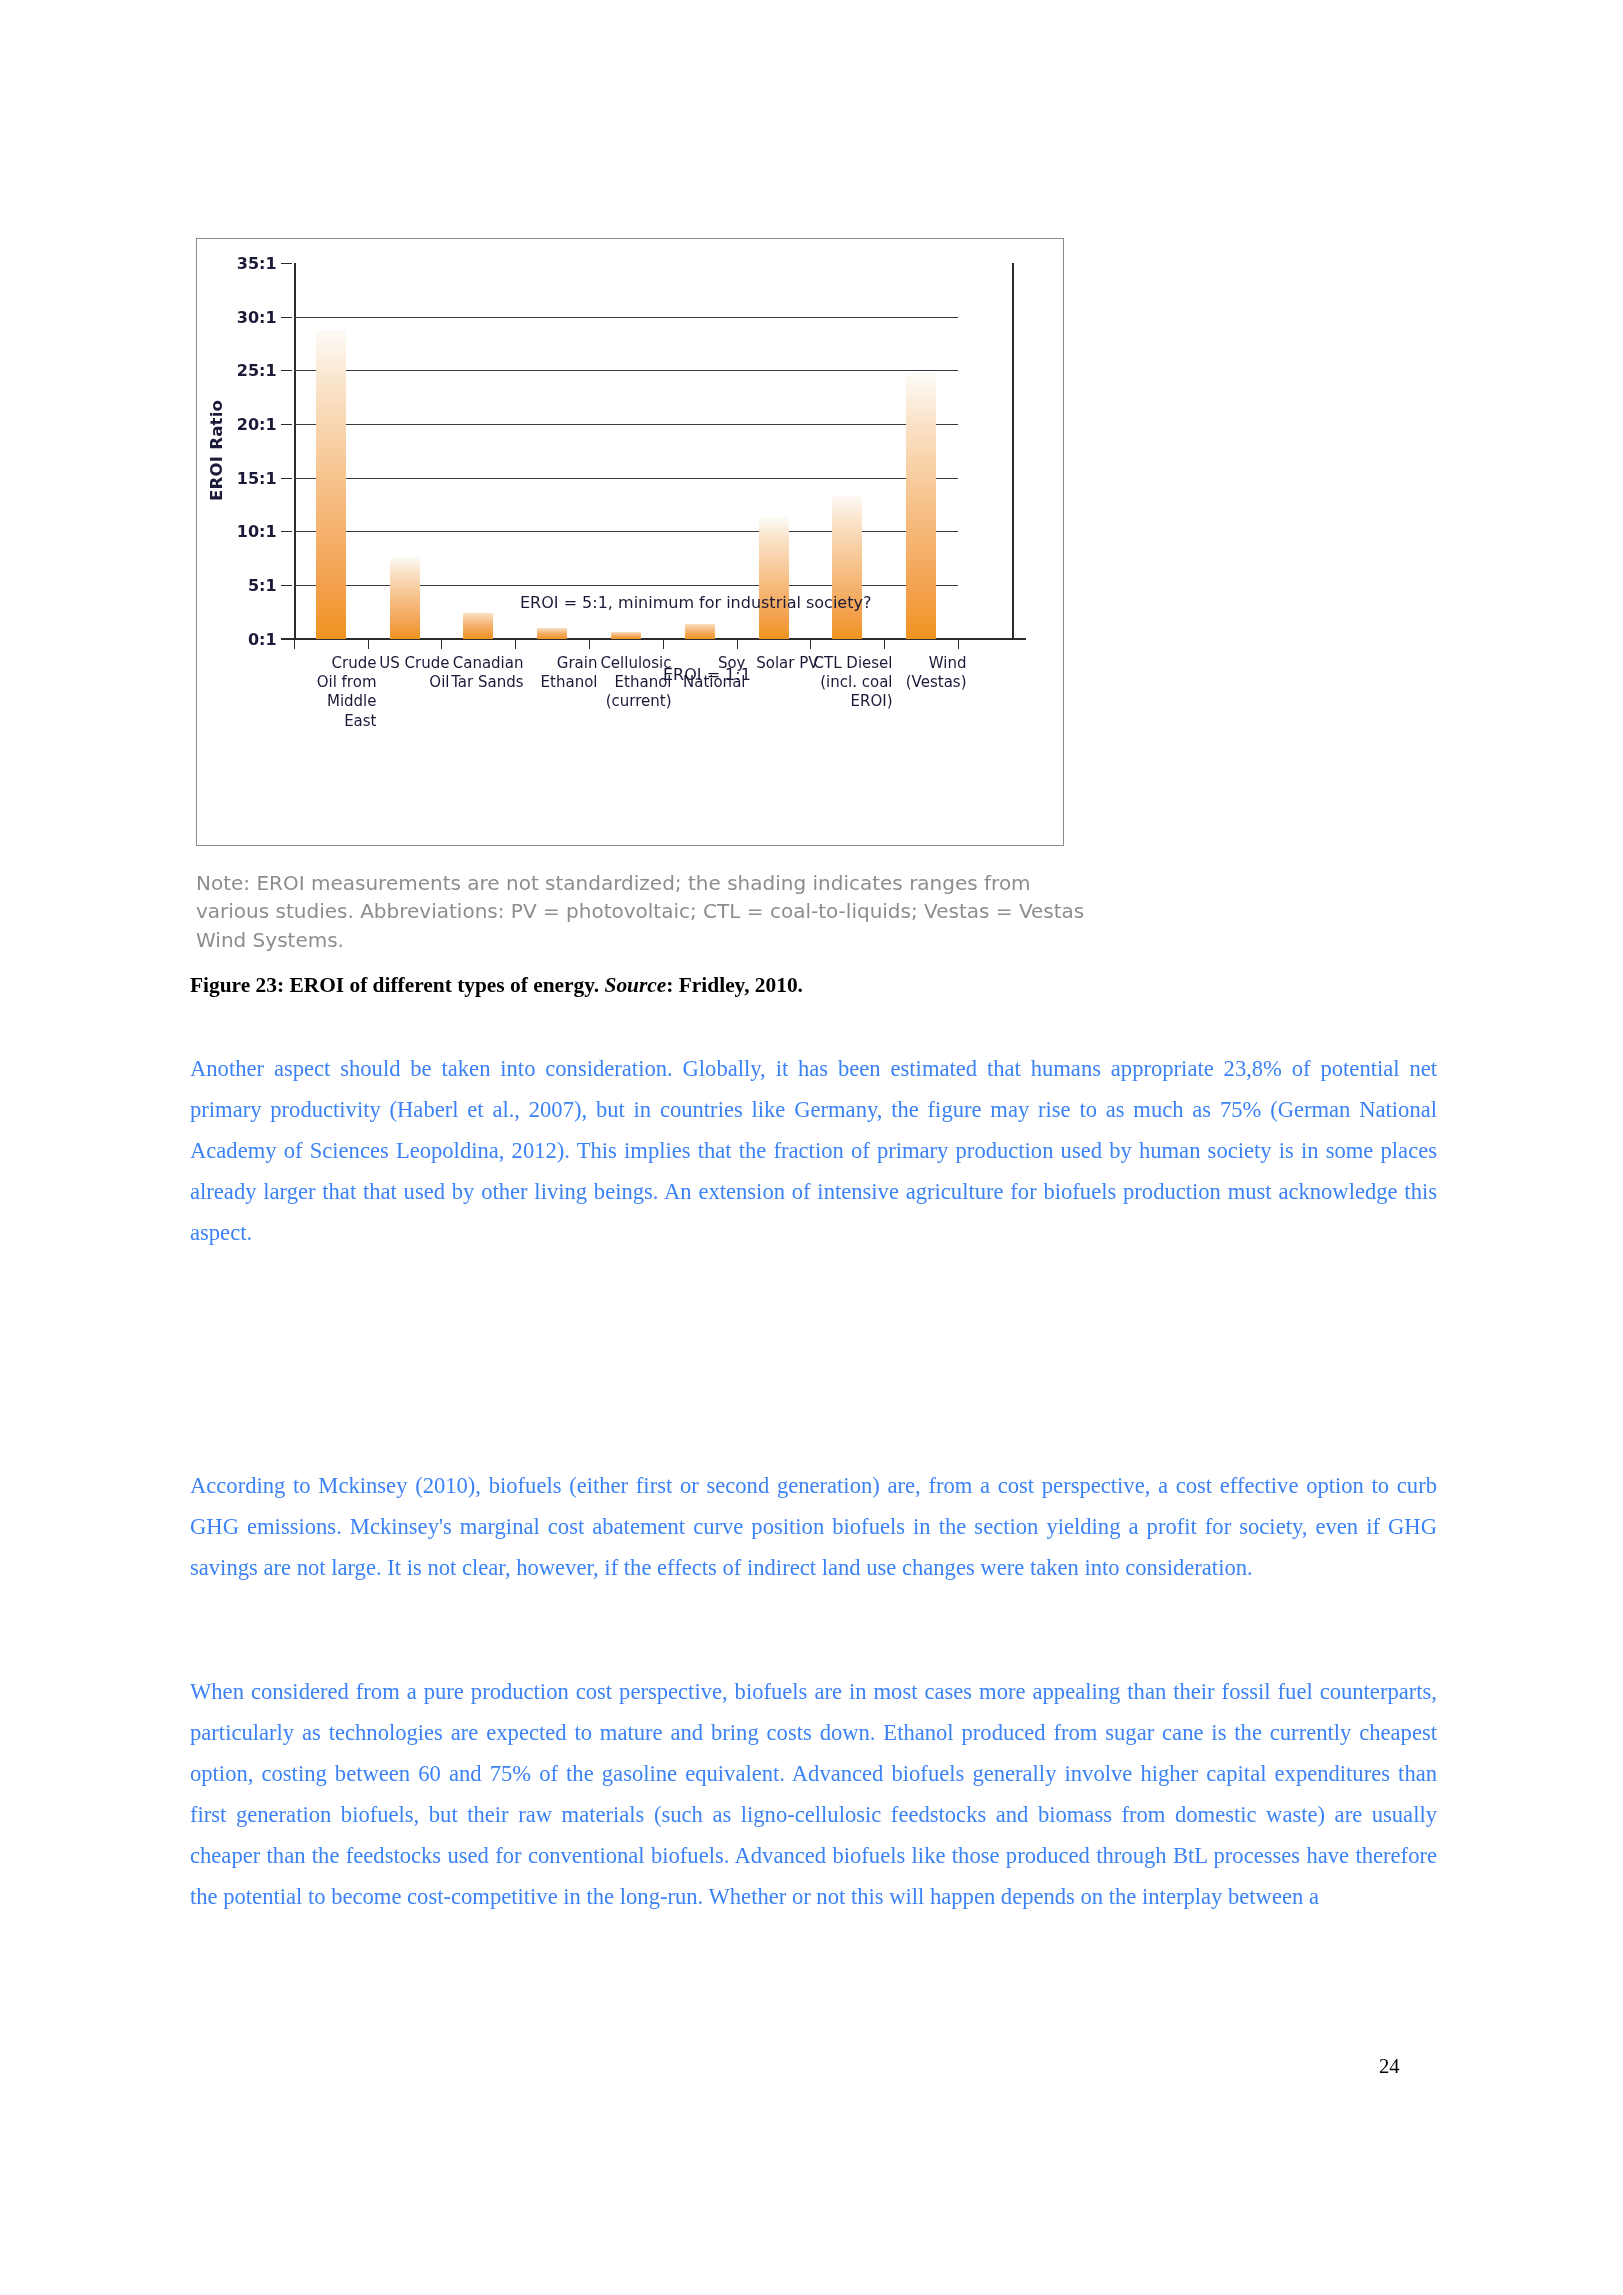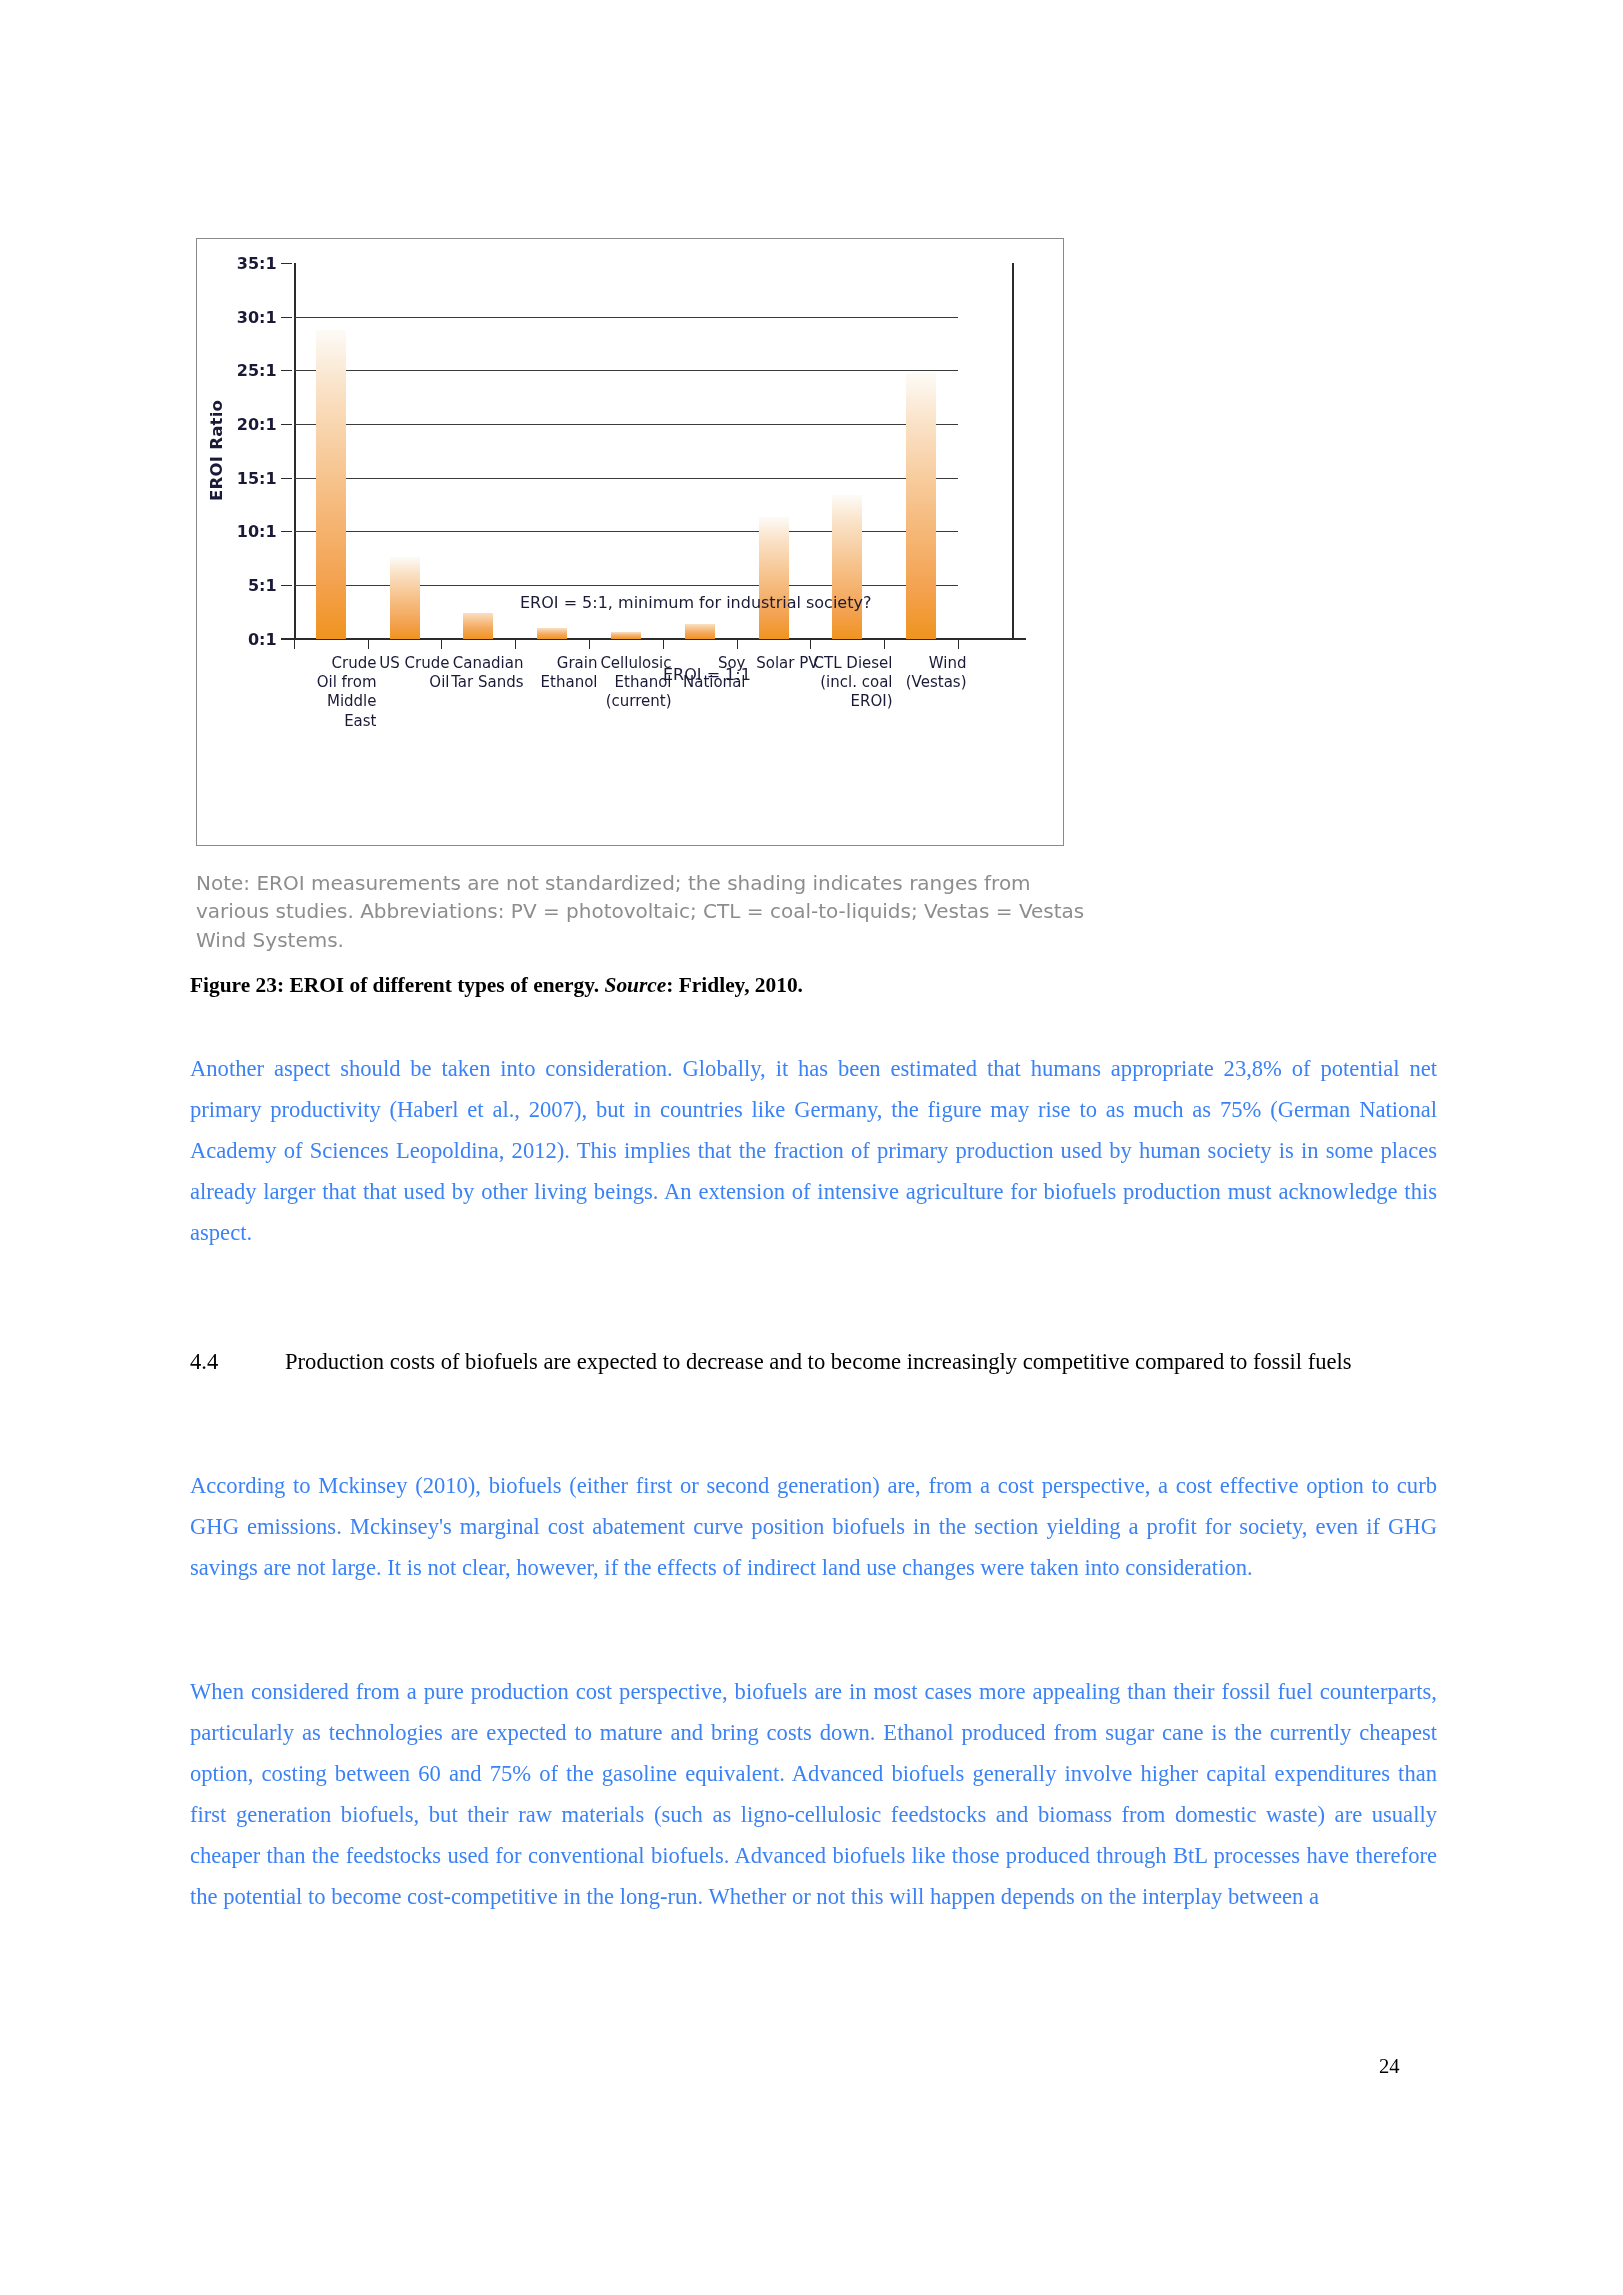--- a/index.html
+++ b/index.html
@@ -315,23 +315,20 @@
       <div class="annot" id="annot-1" style="left:466px; top:426px;">EROI = 1:1</div>
     </div>
   </div>
 
   <div class="fig-note">Note: EROI measurements are not standardized; the shading indicates ranges from various studies. Abbreviations: PV = photovoltaic; CTL = coal-to-liquids; Vestas = Vestas Wind Systems.</div>
 
   <div class="fig-caption"><span>Figure 23: EROI of different types of energy. </span><i>Source</i><span>: Fridley, 2010.</span></div>
 
   <div class="para" style="top:1048px;">Another aspect should be taken into consideration. Globally, it has been estimated that humans appropriate 23,8% of potential net primary productivity (Haberl et al., 2007), but in countries like Germany, the figure may rise to as much as 75% (German National Academy of Sciences Leopoldina, 2012). This implies that the fraction of primary production used by human society is in some places already larger that that used by other living beings. An extension of intensive agriculture for biofuels production must acknowledge this aspect.</div>
 
-  <div class="heading" style="top:1341px;">
-    <span class="num">4.4</span><span class="htext">Production costs of biofuels are expected to decrease and to become increasingly competitive compared to fossil fuels</span>
-  </div>
 
   <div class="para" style="top:1465px;">According to Mckinsey (2010), biofuels (either first or second generation) are, from a cost perspective, a cost effective option to curb GHG emissions. Mckinsey's marginal cost abatement curve position biofuels in the section yielding a profit for society, even if GHG savings are not large. It is not clear, however, if the effects of indirect land use changes were taken into consideration.</div>
 
   <div class="para" style="top:1671px;">When considered from a pure production cost perspective, biofuels are in most cases more appealing than their fossil fuel counterparts, particularly as technologies are expected to mature and bring costs down. Ethanol produced from sugar cane is the currently cheapest option, costing between 60 and 75% of the gasoline equivalent. Advanced biofuels generally involve higher capital expenditures than first generation biofuels, but their raw materials (such as ligno-cellulosic feedstocks and biomass from domestic waste) are usually cheaper than the feedstocks used for conventional biofuels. Advanced biofuels like those produced through BtL processes have therefore the potential to become cost-competitive in the long-run. Whether or not this will happen depends on the interplay between a</div>
 
   <div class="page-number">24</div>
 
 </div>
 
 

